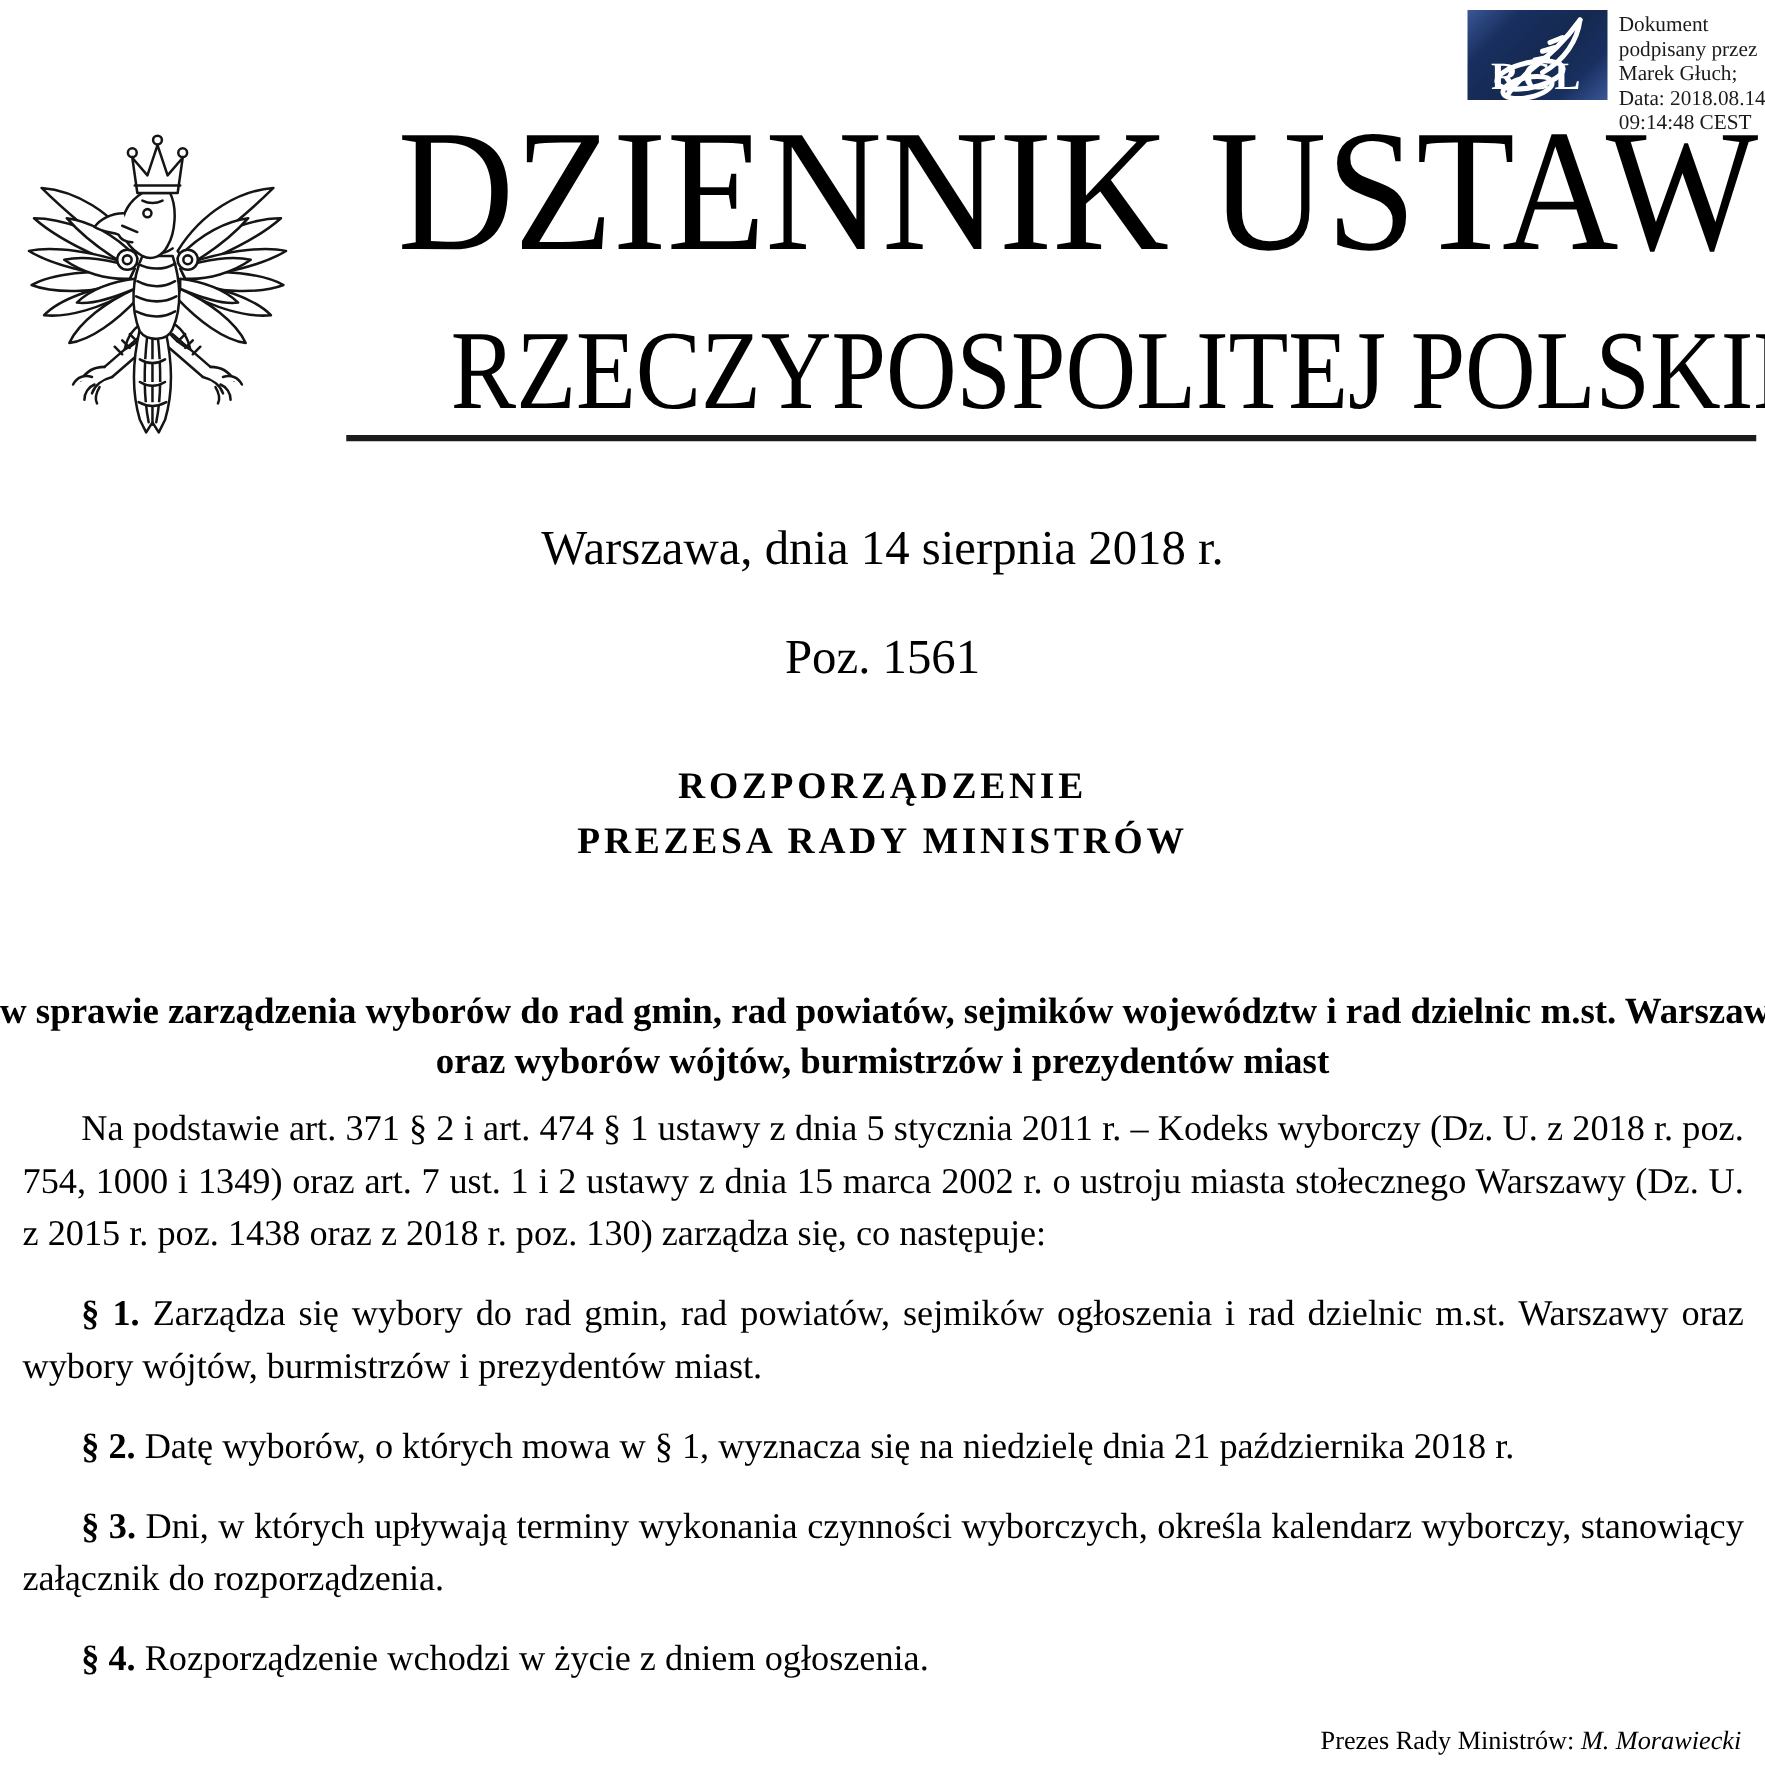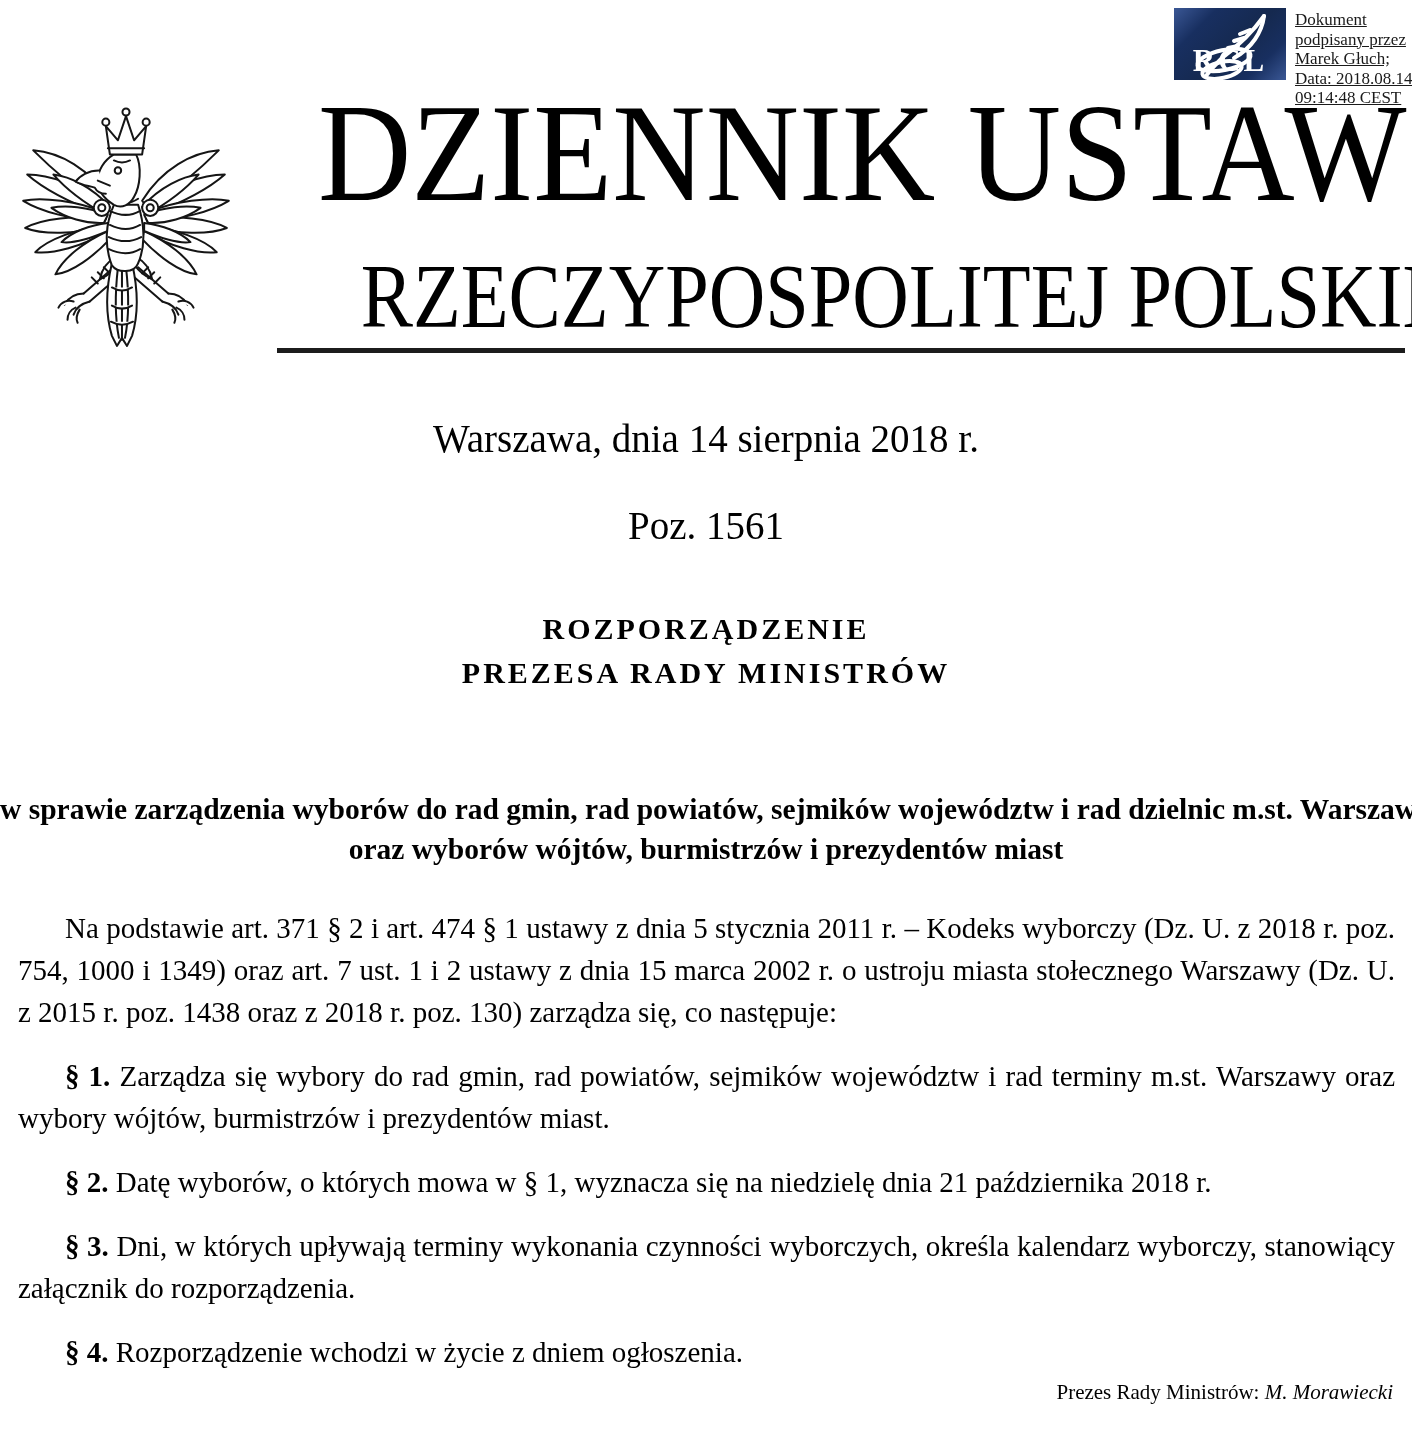--- a/index.html
+++ b/index.html
@@ -22,21 +22,21 @@
   }
   .stamp-logo svg { position:absolute; left:0; top:0; }
   .stamp-logo .rcl-text {
     position:absolute; bottom:4px; left:0; right:0;
     text-align:center; color:#fff; font-weight:bold;
     font-size:31px; letter-spacing:3px; line-height:1;
     font-family:"Liberation Serif", serif;
   }
   .stamp-text {
     font-size:17px; line-height:19.5px; padding-top:2px;
-    white-space:nowrap; color:#1a1a1a;text-decoration:underline;
+    white-space:nowrap; color:#1a1a1a;
   }
 
   
   .eagle { position:absolute; left:15px; top:104px; }
   .mast-title { position:absolute; left:277px; width:1128px; text-align:center; }
   .title1 { top:84px; font-size:139px; line-height:1; letter-spacing:0px; }
   .title1 .tscale { display:inline-block; transform:scaleX(0.93); white-space:nowrap; }
   .title2 { top:252px; font-size:90px; line-height:1; }
   .title2 .tscale { display:inline-block; transform:scaleX(0.87); white-space:nowrap; }
   .mast-rule { position:absolute; left:277px; width:1128px; top:348px; height:5px; background:#1c1c1c; }
@@ -44,21 +44,21 @@
   
   .cline { position:absolute; left:0; right:0; text-align:center; white-space:nowrap; }
   .place-date { top:416px; font-size:39px; }
   .poz        { top:503px; font-size:39px; }
   .act-type   { top:612px; font-size:30px; font-weight:bold; letter-spacing:3px; }
   .act-issuer { top:656px; font-size:30px; font-weight:bold; letter-spacing:3px; }
   .act-date   { top:721px; font-size:32px; }
   .subject    { top:789px; font-size:29.5px; font-weight:bold; line-height:40px; }
 
   
-  .body-text { position:absolute; left:18px; right:17px; top:907px; }
+  .body-text { position:absolute; left:18px; right:17px; top:882px; }
   .body-text p {
     margin:0 0 22px 0;
     font-size:29px; line-height:42px;
     text-align:justify; text-indent:47px;
   }
   .sec-marker { font-weight:bold; }
 
   
   .signature {
     position:absolute; right:19px; top:1380px;
@@ -156,21 +156,21 @@
 
   <div class="cline act-type">ROZPORZĄDZENIE</div>
   <div class="cline act-issuer">PREZESA RADY MINISTRÓW</div>
   <div class="cline subject">
     <div>w sprawie zarządzenia wyborów do rad gmin, rad powiatów, sejmików województw i rad dzielnic m.st. Warszawy</div>
     <div>oraz wyborów wójtów, burmistrzów i prezydentów miast</div>
   </div>
 
   <div class="body-text">
     <p>Na podstawie art. 371 § 2 i art. 474 § 1 ustawy z dnia 5 stycznia 2011 r. – Kodeks wyborczy (Dz. U. z 2018 r. poz. 754, 1000 i 1349) oraz art. 7 ust. 1 i 2 ustawy z dnia 15 marca 2002 r. o ustroju miasta stołecznego Warszawy (Dz. U. z 2015 r. poz. 1438 oraz z 2018 r. poz. 130) zarządza się, co następuje:</p>
-    <p><b class="sec-marker">§ 1.</b> <span>Zarządza się wybory do rad gmin, rad powiatów, sejmików województw i rad terminy m.st. Warszawy oraz wybory wójtów, burmistrzów i prezydentów miast.</span></p>
+    <p><b class="sec-marker">§ 1.</b> <span>Zarządza się wybory do rad gmin, rad powiatów, sejmików ogłoszenia i rad dzielnic m.st. Warszawy oraz wybory wójtów, burmistrzów i prezydentów miast.</span></p>
     <p><b class="sec-marker">§ 2.</b> <span>Datę wyborów, o których mowa w § 1, wyznacza się na niedzielę dnia 21 października 2018 r.</span></p>
     <p><b class="sec-marker">§ 3.</b> <span>Dni, w których upływają terminy wykonania czynności wyborczych, określa kalendarz wyborczy, stanowiący załącznik do rozporządzenia.</span></p>
     <p><b class="sec-marker">§ 4.</b> <span>Rozporządzenie wchodzi w życie z dniem ogłoszenia.</span></p>
   </div>
 
   <div class="signature">
     <span>Prezes Rady Ministrów:</span>
     <span class="sig-name">M. Morawiecki</span>
   </div>
 

